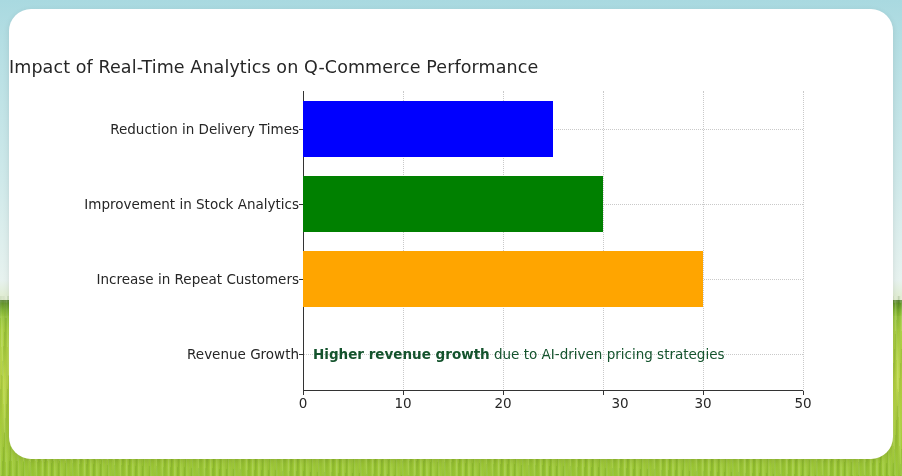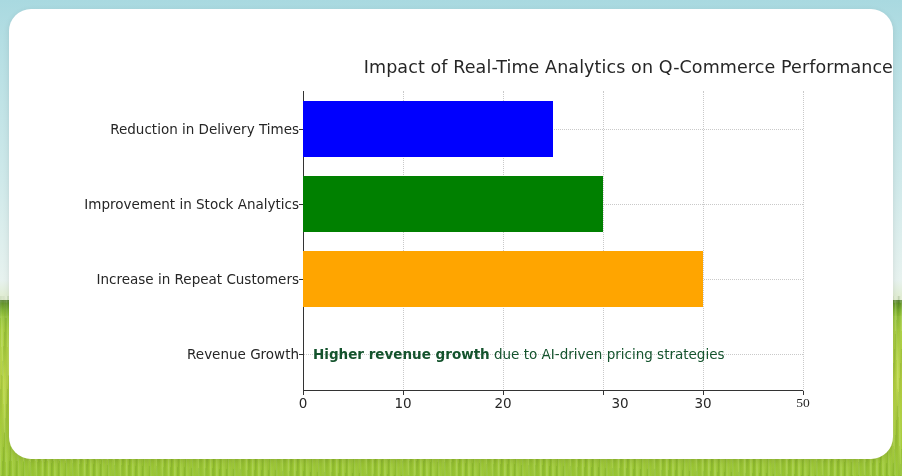--- a/index.html
+++ b/index.html
@@ -81,21 +81,21 @@
     left: 0;
     top: 0;
     width: 884px;
     height: 450px;
   }
   #chart-title {
     position: absolute;
     left: 0;
     top: 48px;
     width: 884px;
-    text-align: right;
+    text-align: left;
     font-size: 17.5px;
     color: #262626;
     letter-spacing: 0.1px;
     white-space: nowrap;
   }
 
   
   #plot {
     position: absolute;
     left: 294px;
@@ -231,21 +231,21 @@
             <div class="xtick-label" style="left: 0px;">0</div>
             <div class="tick-mark" style="left: 100px;"></div>
             <div class="xtick-label" style="left: 100px;">10</div>
             <div class="tick-mark" style="left: 200px;"></div>
             <div class="xtick-label" style="left: 200px;">20</div>
             <div class="tick-mark" style="left: 300px;"></div>
             <div class="xtick-label" style="left: 300px; margin-left: 17px;">30</div>
             <div class="tick-mark" style="left: 400px;"></div>
             <div class="xtick-label" style="left: 400px;">30</div>
             <div class="tick-mark" style="left: 500px;"></div>
-            <div class="xtick-label" style="left: 500px; font-family: Liberation Serif, serif;">50</div>
+            <div class="xtick-label" style="left: 500px;">50</div>
           </div>
         <div id="yticks">
             <div class="ytick-mark" style="top: 262.5px;"></div>
             <div class="ytick-label" style="top: 262.5px; margin-left: 21px;">Revenue Growth</div>
             <div class="ytick-mark" style="top: 187.5px;"></div>
             <div class="ytick-label" style="top: 187.5px;">Increase in Repeat Customers</div>
             <div class="ytick-mark" style="top: 112.5px;"></div>
             <div class="ytick-label" style="top: 112.5px;">Improvement in Stock Analytics</div>
             <div class="ytick-mark" style="top: 37.5px;"></div>
             <div class="ytick-label" style="top: 37.5px;">Reduction in Delivery Times</div>

